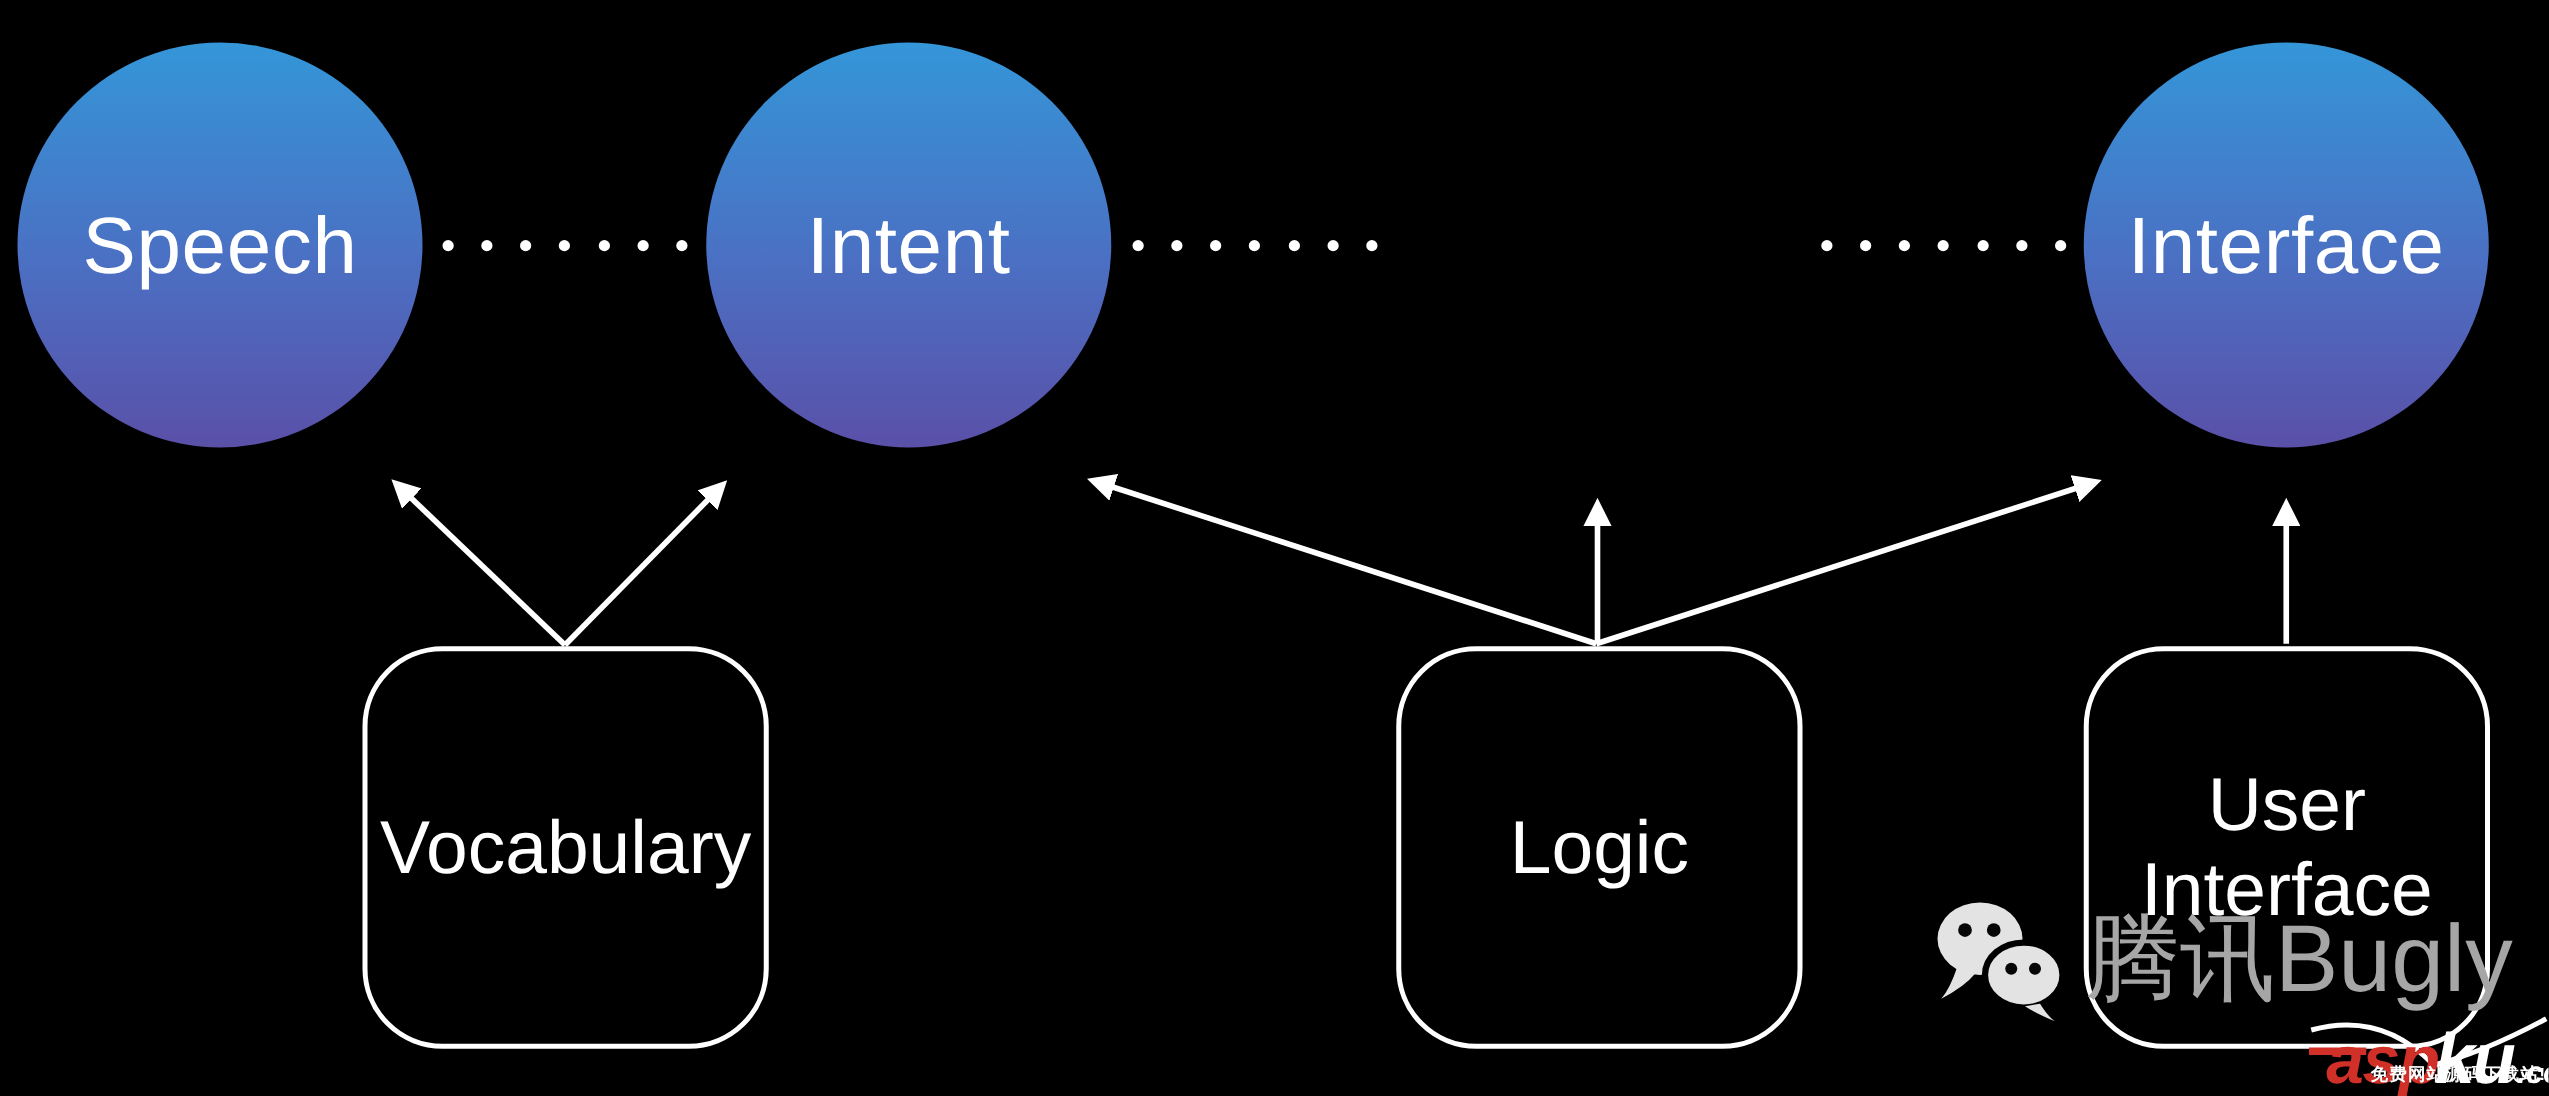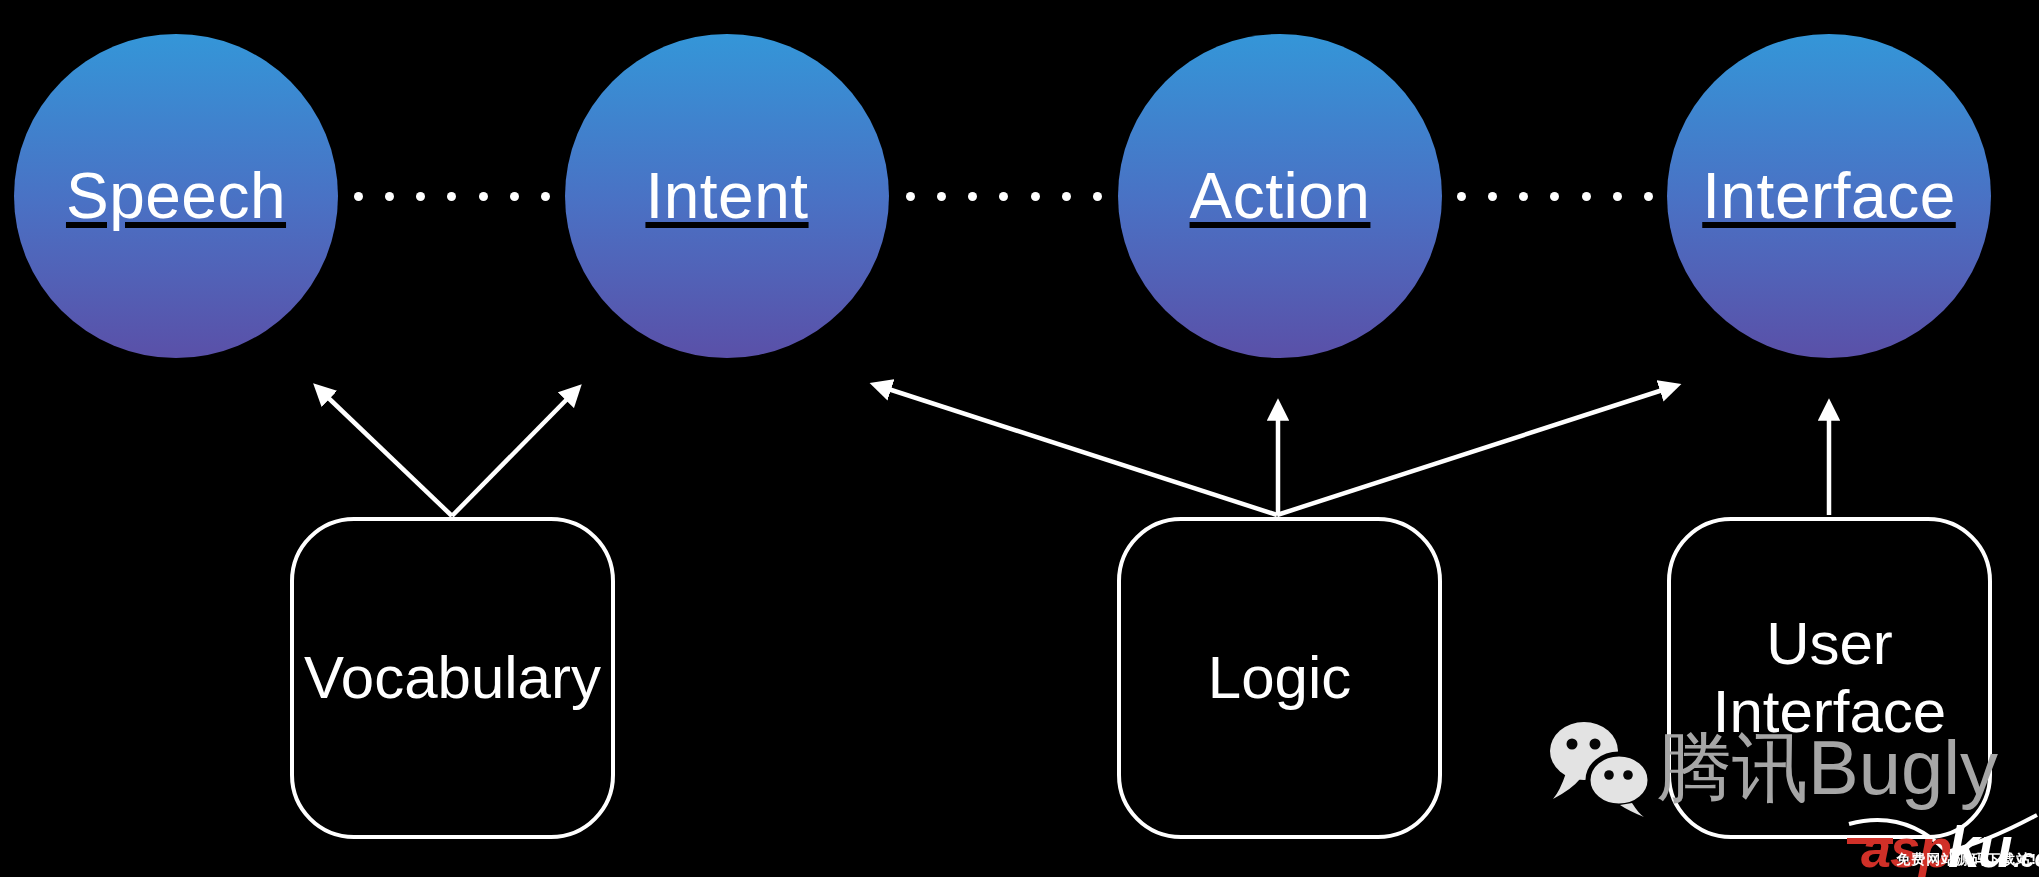--- a/index.html
+++ b/index.html
@@ -4,21 +4,21 @@
 <style>
   html,body{margin:0;padding:0;background:#000;}
   .stage{
     position:relative;width:2039px;height:877px;background:#000000;
     overflow:hidden;font-family:"Liberation Sans",sans-serif;
   }
   
   .node{
     position:absolute;top:34px;width:324px;height:324px;border-radius:50%;
     background:linear-gradient(180deg,#3496d8 0%,#4a71c4 52%,#5a50a8 100%);
-    display:flex;align-items:center;justify-content:center;z-index:2;text-decoration:underline;
+    display:flex;align-items:center;justify-content:center;z-index:2;
   }
   .node span{
     color:#ffffff;font-size:64px;font-weight:300;letter-spacing:.5px;
   }
   .node.n1{left:14px}.node.n2{left:565px}.node.n3{left:1118px}.node.n4{left:1667px}
   
   .connector{
     position:absolute;top:191px;width:196px;height:10px;z-index:1;
     display:flex;justify-content:space-between;align-items:center;
   }
@@ -33,21 +33,21 @@
   }
   .box span{
     display:block;color:#ffffff;font-size:60px;font-weight:300;line-height:68px;
   }
   .box.b1{left:290px}.box.b2{left:1117px}.box.b3{left:1667px}
   
   svg.arrows{position:absolute;left:0;top:0;z-index:3}
   
   .watermark{
     position:absolute;left:1548px;top:718px;height:100px;z-index:6;
-    display:flex;align-items:center;gap:4px;pointer-events:none;
+    display:flex;align-items:center;gap:16px;pointer-events:none;
   }
   .watermark .brand{
     color:#a6a6a6;font-size:76px;font-weight:300;line-height:100px;white-space:nowrap;
   }
   
   .badge{position:absolute;left:1847px;top:812px;width:192px;height:65px;z-index:7}
   .badge svg{position:absolute;left:0;top:0}
   .badge .row{
     position:absolute;left:14px;top:2px;display:flex;align-items:baseline;
     font-style:italic;white-space:nowrap;
@@ -106,23 +106,20 @@
       <i class="dot"></i>
       <i class="dot"></i>
     </div>
 
   <div class="node n1">
     <span>Speech</span>
   </div>
   <div class="node n2">
     <span>Intent</span>
   </div>
-  <div class="node n3">
-    <span>Action</span>
-  </div>
   <div class="node n4">
     <span>Interface</span>
   </div>
 
   <div class="box b1">
     <span>Vocabulary</span>
   </div>
   <div class="box b2">
     <span>Logic</span>
   </div>

